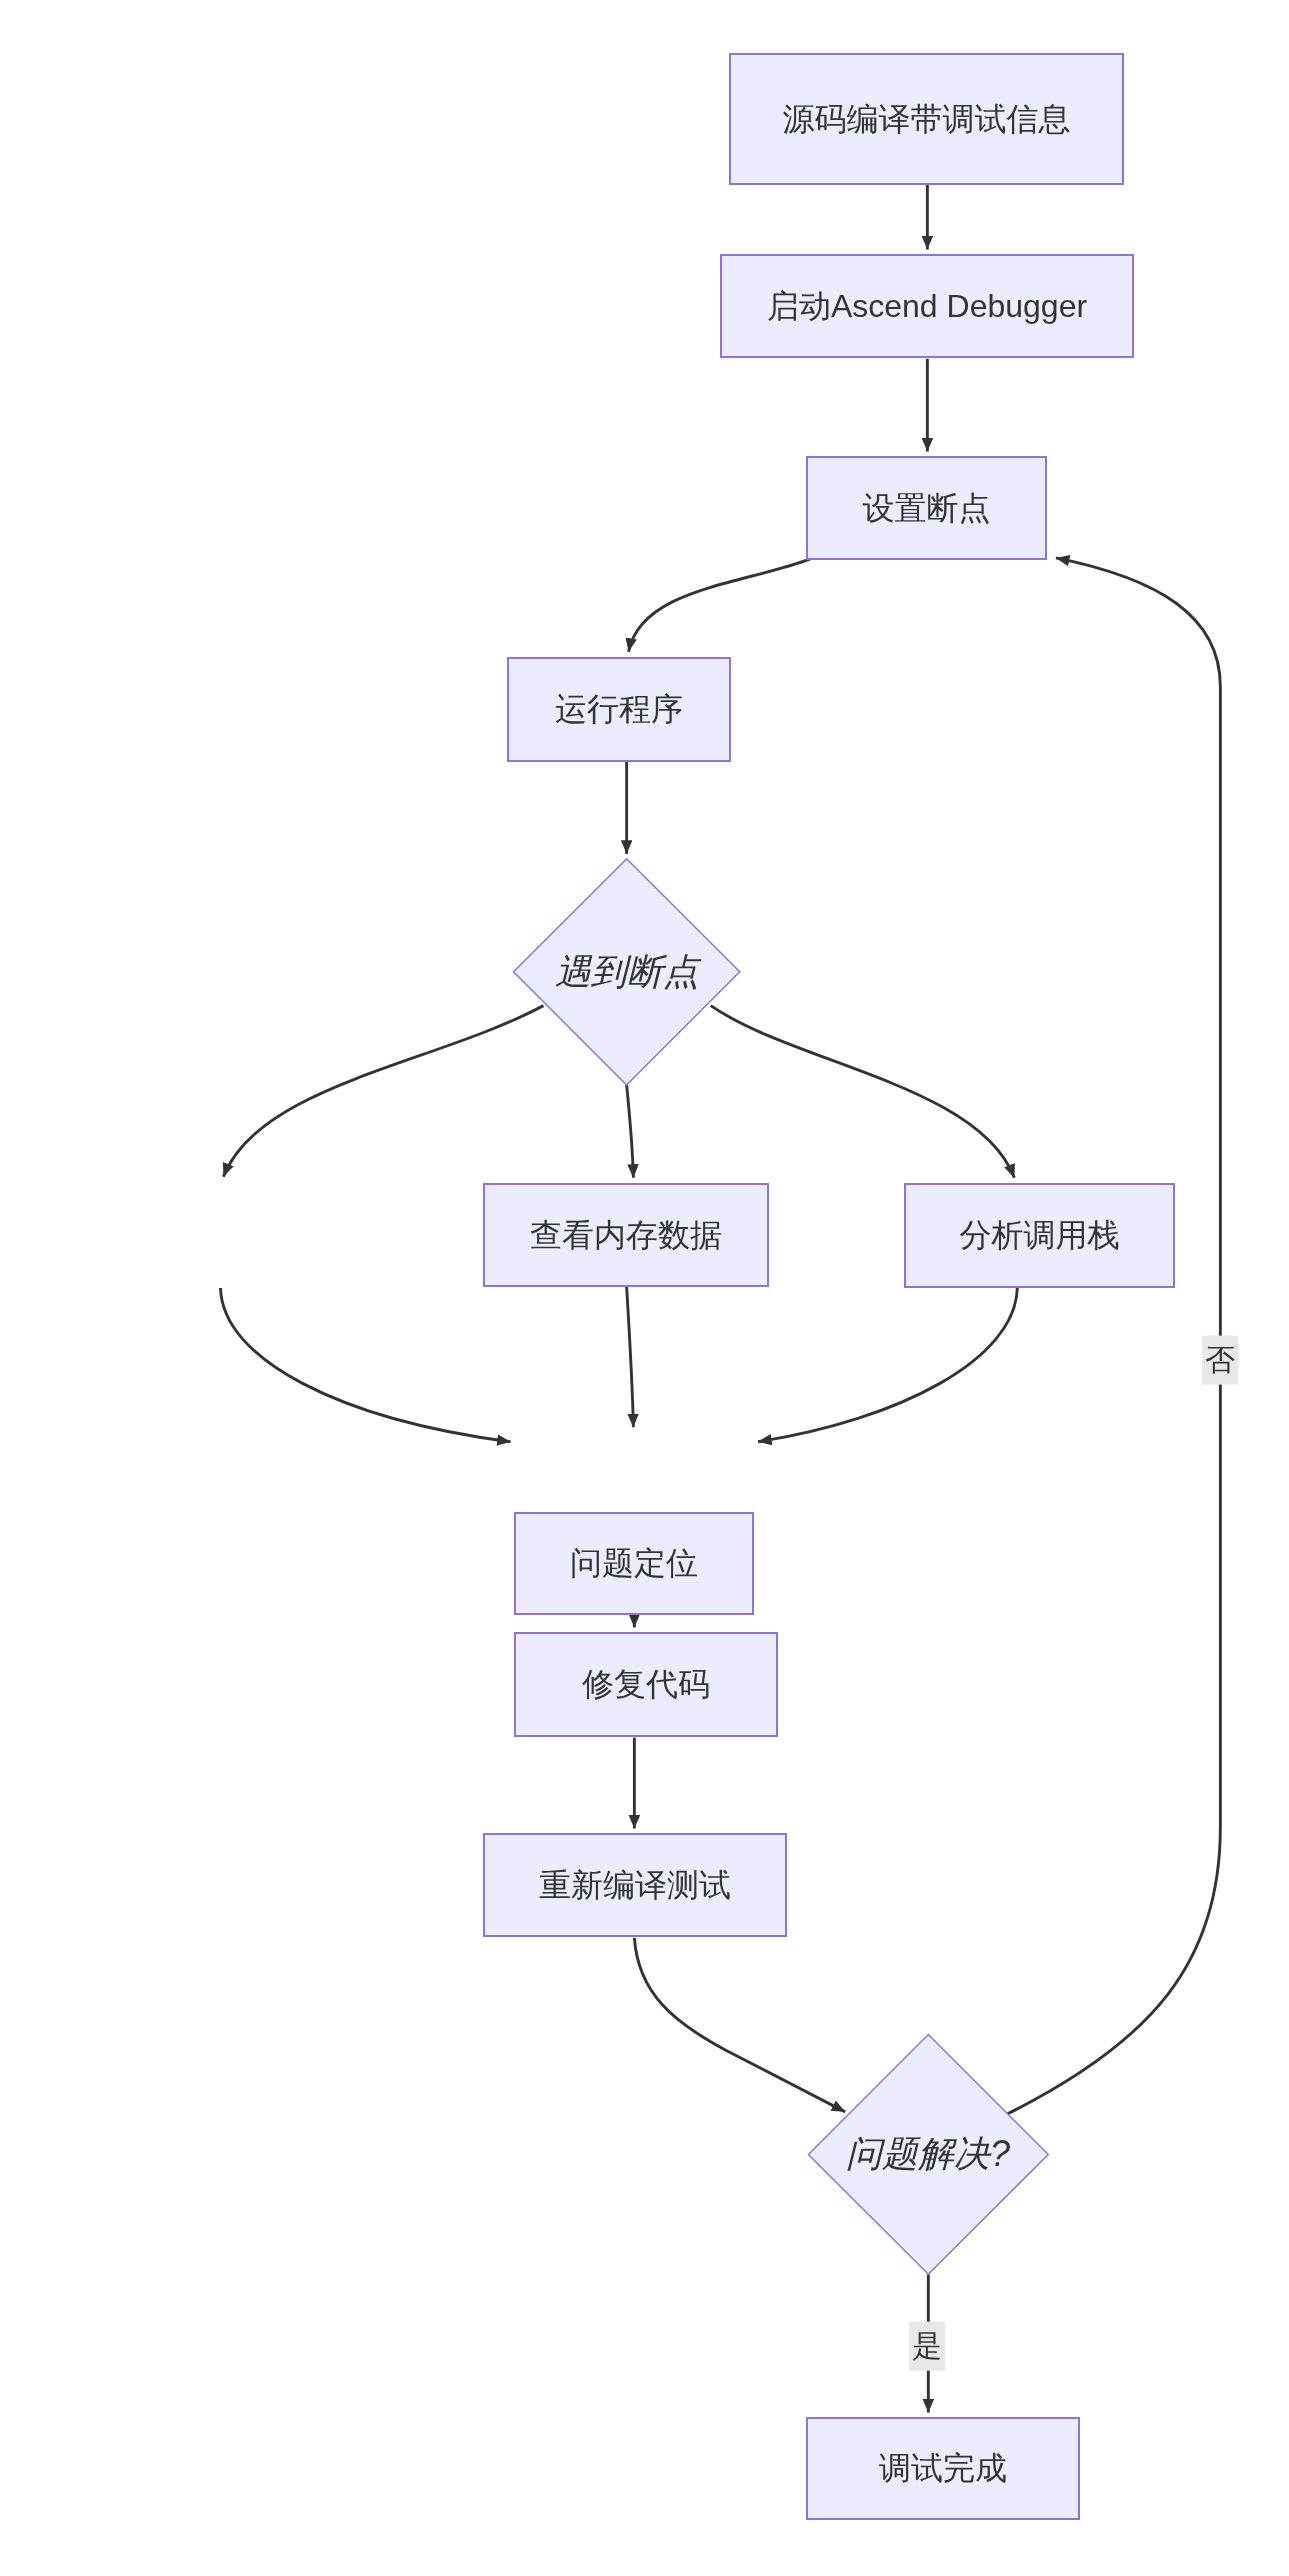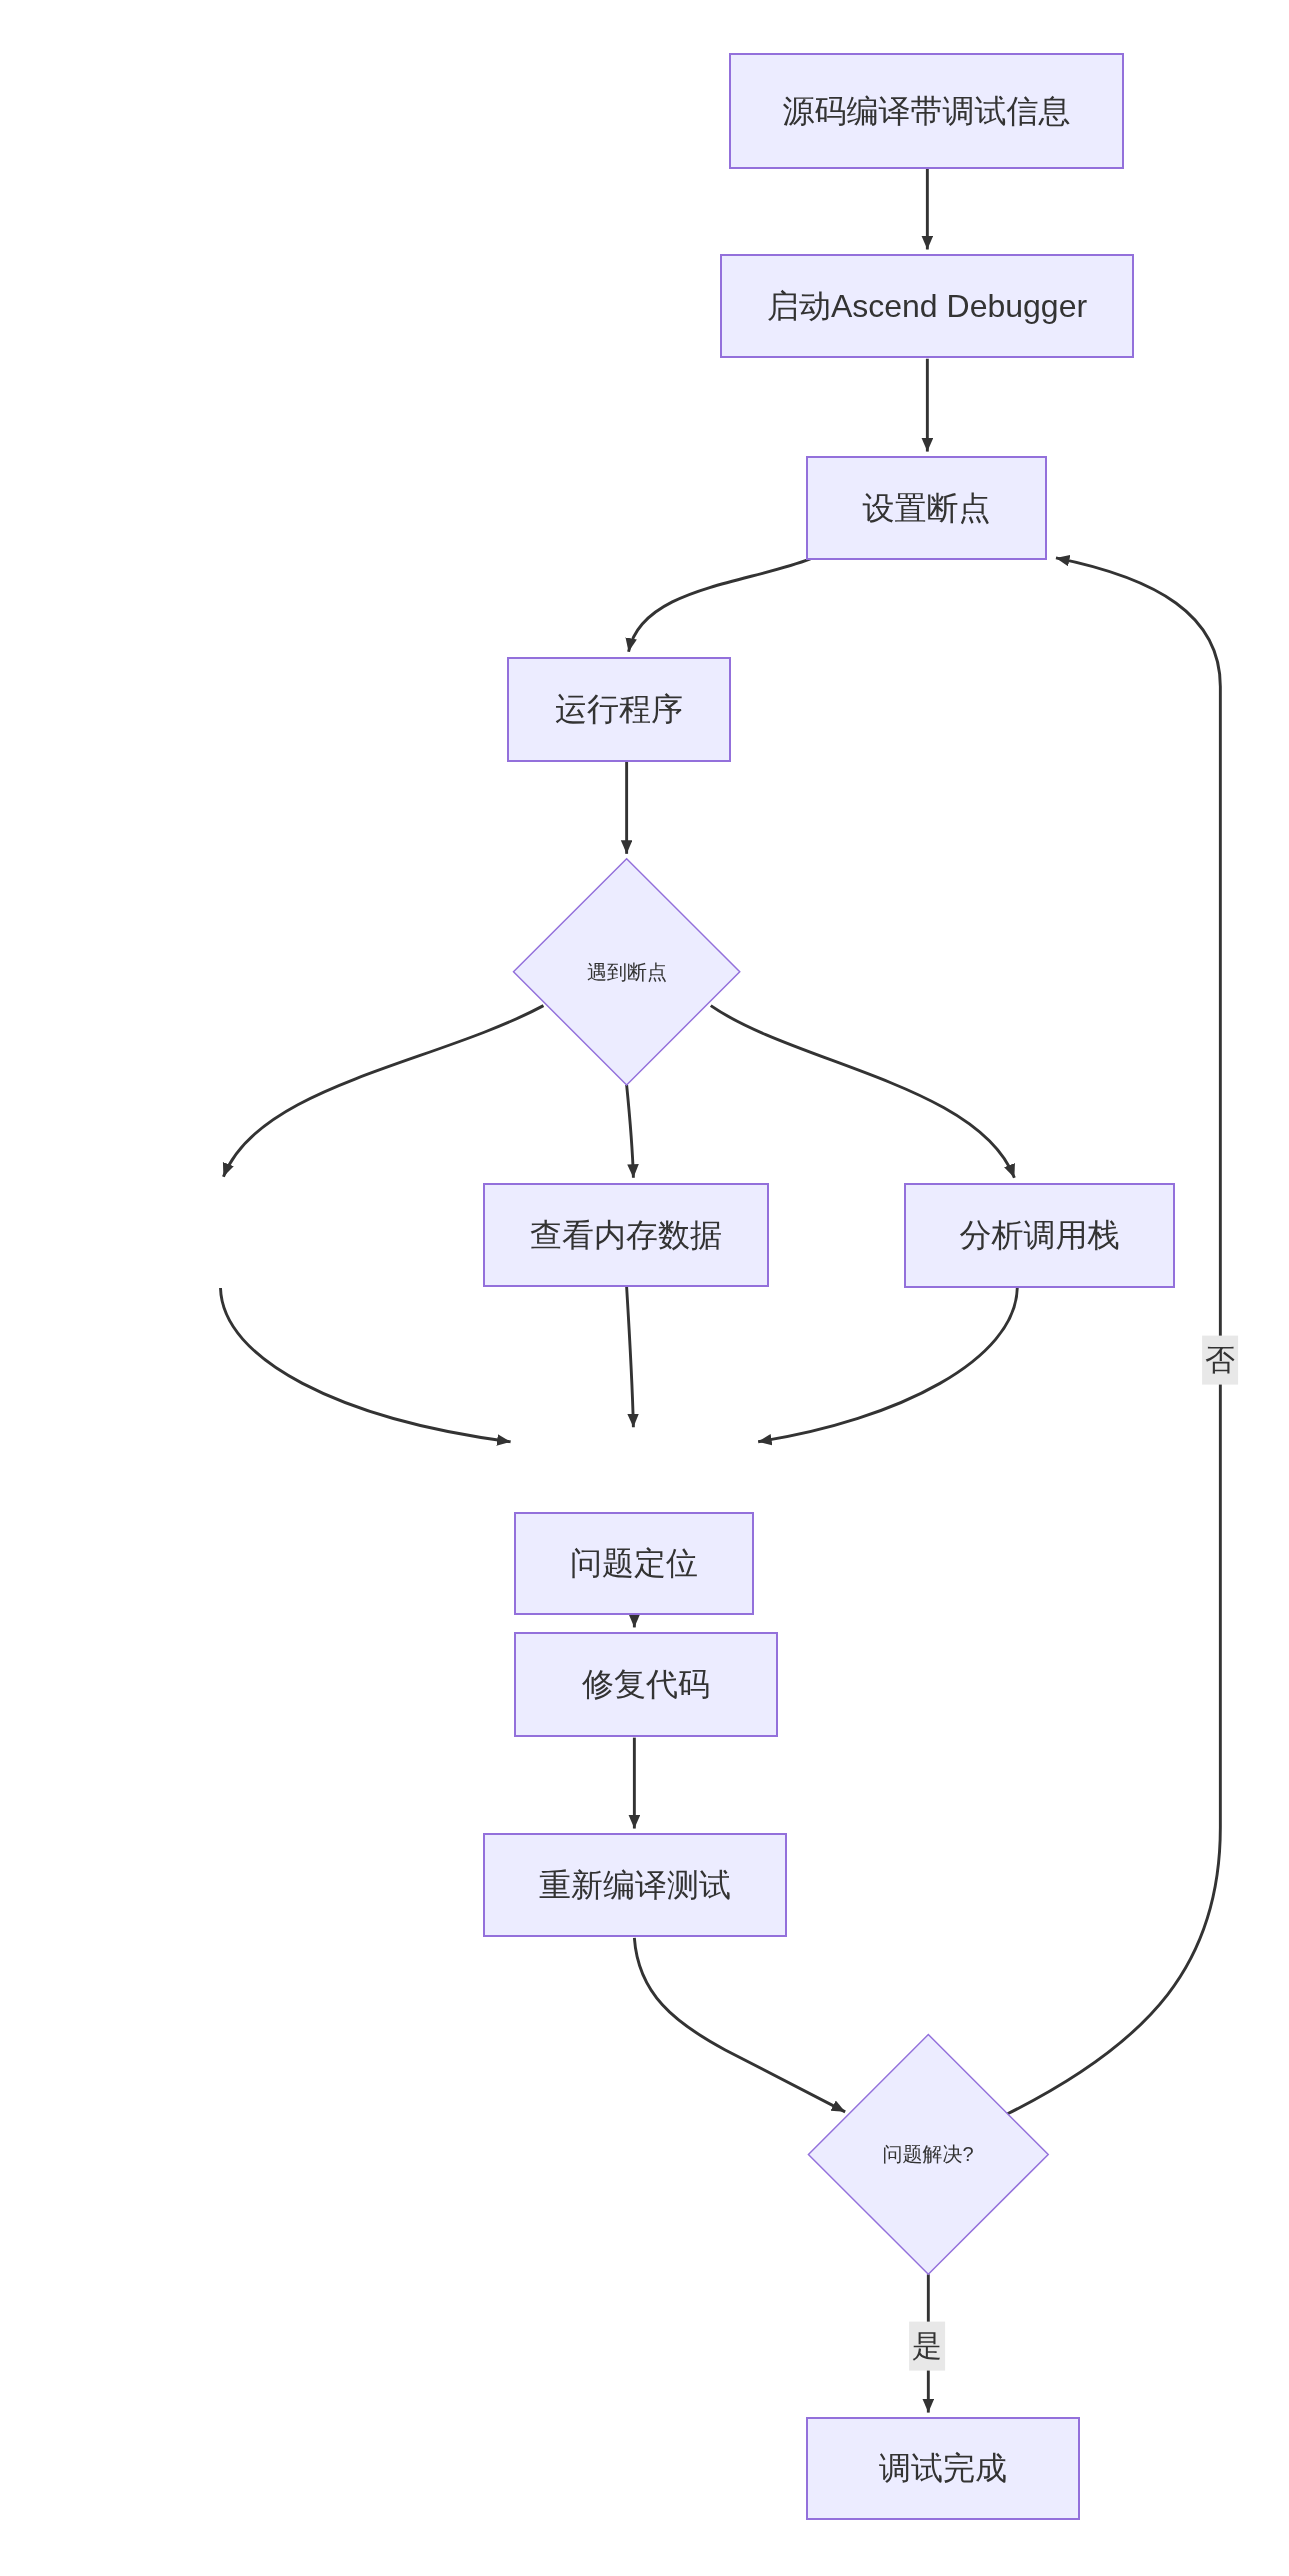--- a/index.html
+++ b/index.html
@@ -19,21 +19,21 @@
     box-sizing:border-box;
     background:#ECECFF;
     border:2.9px solid #9370DB;
     display:flex;align-items:center;justify-content:center;
     font-size:32px;line-height:1.2;
     color:#333333;white-space:nowrap;
   }
   .diamond-label{
     position:absolute;z-index:3;
     transform:translate(-50%,-50%);
-    font-size:20px;color:#333333;white-space:nowrap;
+    font-size:36px;color:#333333;white-space:nowrap;font-style:italic;
   }
   .edge-label{
     position:absolute;z-index:4;
     transform:translate(-50%,-50%);
     background:#e8e8e8;
     padding:3.9px 2.9px;
     font-size:30px;color:#333333;white-space:nowrap;
   }
 </style>
 </head>
@@ -61,21 +61,21 @@
     <path d="M 656 1588 V 1683" marker-end="url(#arrow)"></path>
     <path d="M 656 1797 V 1891" marker-end="url(#arrow)"></path>
     <path d="M 656 2004 C 660 2062, 698 2092, 750 2120 L 874 2184" marker-end="url(#arrow)"></path>
     <path d="M 960 2352 V 2495" marker-end="url(#arrow)"></path>
     <path d="M 1042 2186 C 1190 2112, 1262 2030, 1262 1890 V 710 C 1262 636, 1196 598, 1092 577" marker-end="url(#arrow)"></path>
 
     <polygon class="diamond" points="648,888 765,1005 648,1122 531,1005"></polygon>
     <polygon class="diamond" points="960,2104 1084,2228 960,2352 836,2228"></polygon>
   </svg>
 
-  <div class="node" style="left:729px;top:53px;width:395px;height:116px">
+  <div class="node" style="left:729px;top:53px;width:395px;height:132px">
     <span>源码编译带调试信息</span>
   </div>
 
   <div class="node" style="left:720px;top:254px;width:414px;height:104px">
     <span>启动Ascend Debugger</span>
   </div>
 
   <div class="node" style="left:806px;top:456px;width:241px;height:104px">
     <span>设置断点</span>
   </div>

